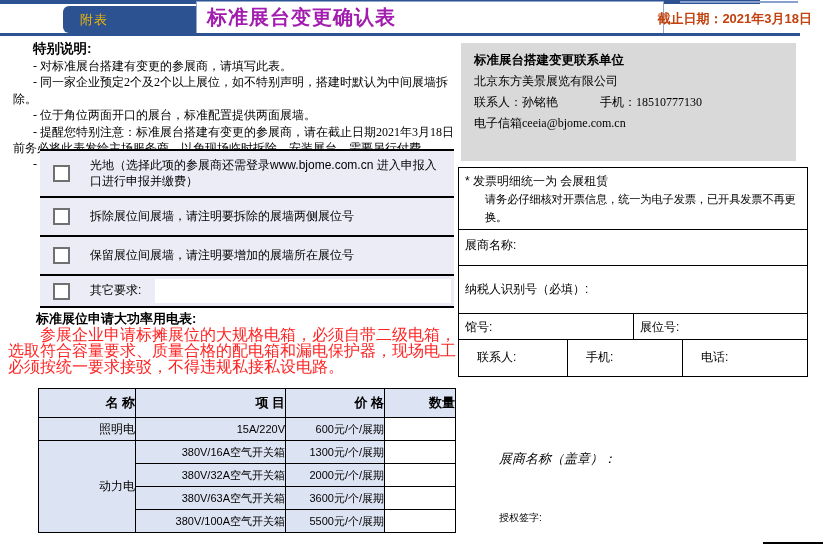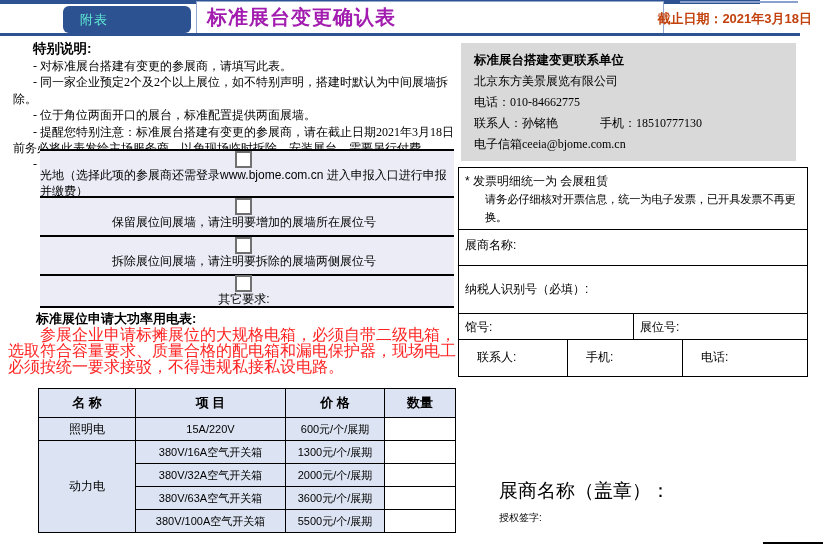--- a/index.html
+++ b/index.html
@@ -8,22 +8,22 @@
     position: relative; width: 823px; height: 546px; background: #fff;
     font-family: "Liberation Sans", "DejaVu Sans", sans-serif;
     color: #000; overflow: hidden;
   }
   .serif { font-family: "Liberation Serif", "DejaVu Serif", serif; }
 
   
   .topbar-dark  { position: absolute; left: 0; top: 0; width: 760px; height: 4px; background: #2d5291; }
   .topbar-light { position: absolute; left: 680px; top: 1px; width: 118px; height: 2px; background: #8aa0cf; }
   .header-chip {
-    position: absolute; left: 63px; top: 6px; width: 128px; height: 27px;
-    background: #2d5291; border-radius: 6px; color: #5eead4;
+    position: absolute; left: 63px; top: 6px; width: 152px; height: 27px;
+    background: #2d5291; border-radius: 6px; color: #eab308;
     font-size: 13px; line-height: 27px; padding-left: 17px; letter-spacing: 1px;
   }
   .title-box {
     position: absolute; left: 196px; top: 1px; width: 468px; height: 33px;
     background: #fff; border: 1px solid #93a6cd;
   }
   .title-box .t {
     font-size: 20px; font-weight: bold; color: #a21caf;
     line-height: 31px; padding-left: 10px; letter-spacing: 1px;
   }
@@ -33,21 +33,21 @@
   }
   .header-underline { position: absolute; left: 0; top: 33px; width: 800px; height: 3px; background: #2d5291; }
 
   
   .notes-heading { position: absolute; left: 33px; top: 40px; font-size: 13.5px; font-weight: bold; }
   .notes-list { position: absolute; left: 13px; top: 58px; width: 452px; font-size: 12px; line-height: 16.4px; }
   .notes-list .note-item { text-indent: 20px; }
 
   .cb-section { position: absolute; left: 40px; top: 149px; width: 414px; border-top: 2px solid #000; }
   .cb-row {
-    display: flex; align-items: center; background: #ebecf6; border-bottom: 2px solid #000; flex-direction: column;
+    display: flex; align-items: center; background: #ebecf6; border-bottom: 2px solid #000;
   }
   .cb-row .box {
     flex: 0 0 17px; width: 17px; height: 17px; background: #fff;
     border: 2px solid #707070; margin-left: 13px; margin-right: 20px;
   }
   .cb-row .lbl { font-size: 12px; line-height: 15.5px; padding-right: 6px; }
   .cb-row.r1 { height: 47px; }
   .cb-row.r2 { height: 39px; }
   .cb-row.r3 { height: 39px; }
   .cb-row.r4 { height: 32px; justify-content: center; }
@@ -56,21 +56,21 @@
   .power-heading { position: absolute; left: 36px; top: 310px; font-size: 13px; font-weight: bold; }
   .power-warning {
     position: absolute; left: 8px; top: 327px; width: 448px;
     color: #ff2424; font-size: 16px; line-height: 16px; text-indent: 2em;
   }
 
   table.power {
     position: absolute; left: 38px; top: 388px; width: 417px;
     border-collapse: collapse; table-layout: fixed;
   }
-  table.power th, table.power td { border: 1.5px solid #000; text-align: center; }
+  table.power th, table.power td { border: 1.5px solid #000; text-align: right; }
   table.power th { height: 29px; font-size: 13px; background: #dce3f2; font-weight: bold; }
   table.power td { height: 23px; font-size: 11px; background: #dce3f2; }
   table.power td.qty { background: #fff; }
   table.power td.name { font-size: 12px; }
 
   
   .contact-box {
     position: absolute; left: 461px; top: 43px; width: 335px; height: 118px;
     background: #d9d9d9; padding: 10px 13px 0 13px; font-size: 12px;
   }
@@ -83,21 +83,21 @@
     border-collapse: collapse; table-layout: fixed; background: #fff;
   }
   table.invoice td { border: 1.5px solid #000; font-size: 12px; padding: 3px 6px; vertical-align: top; }
   table.invoice tr.note-row td { height: 42px; line-height: 18px; padding-top: 4px; }
   table.invoice .note2 { font-size: 11.3px; letter-spacing: -0.2px; margin-left: 20px; }
   table.invoice tr.exh td { height: 36px; padding-top: 7px; }
   table.invoice tr.tax td { height: 48px; vertical-align: middle; }
   table.invoice tr.hall td { height: 25px; padding-top: 5px; }
   table.invoice tr.ctc td { height: 37px; padding-top: 9px; padding-left: 18px; }
 
-  .sig-stamp { position: absolute; left: 499px; top: 478px; font-size: 19px; }
+  .sig-stamp { position: absolute; left: 499px; top: 450px; font-size: 13px; font-style: italic; }
   .sig-sign  { position: absolute; left: 499px; top: 511px; font-size: 10px; }
   .corner-line { position: absolute; left: 763px; top: 542px; width: 60px; height: 0; border-top: 2px solid #000; }
 </style>
 </head>
 <body>
 
 <div class="page">
 
   <div class="topbar-dark"></div>
   <div class="topbar-light"></div>
@@ -115,27 +115,27 @@
     <div class="note-item">- 位于角位两面开口的展台，标准配置提供两面展墙。</div>
     <div class="note-item">- 提醒您特别注意：标准展台搭建有变更的参展商，请在截止日期2021年3月18日前务必将此表发给主场服务商。以免现场临时拆除、安装展台，需要另行付费。</div>
     <div class="note-item">- 原定标准展位要求改成光地的，需同时填写特装申报表，按特装展位管理。</div>
   </div>
 
   <div class="cb-section">
     <div class="cb-row r1">
       <div class="box"></div>
       <div class="lbl">光地（选择此项的参展商还需登录www.bjome.com.cn 进入申报入口进行申报并缴费）</div>
     </div>
+    <div class="cb-row r3">
+      <div class="box"></div>
+      <div class="lbl">拆除展位间展墙，请注明要拆除的展墙两侧展位号</div>
+    </div>
     <div class="cb-row r2">
       <div class="box"></div>
       <div class="lbl">保留展位间展墙，请注明要增加的展墙所在展位号</div>
-    </div>
-    <div class="cb-row r3">
-      <div class="box"></div>
-      <div class="lbl">拆除展位间展墙，请注明要拆除的展墙两侧展位号</div>
     </div>
     <div class="cb-row r4">
       <div class="box"></div>
       <div class="lbl">其它要求:</div>
       <div class="free-input"></div>
     </div>
   </div>
 
   <div class="power-heading">标准展位申请大功率用电表:</div>
   <div class="power-warning serif">参展企业申请标摊展位的大规格电箱，必须自带二级电箱，选取符合容量要求、质量合格的配电箱和漏电保护器，现场电工必须按统一要求接驳，不得违规私接私设电路。</div>
@@ -182,21 +182,20 @@
         <td>380V/100A空气开关箱</td>
         <td>5500元/个/展期</td>
         <td class="qty"></td>
       </tr>
     </tbody>
   </table>
 
   <div class="contact-box">
     <div class="row hd">标准展台搭建变更联系单位</div>
     <div class="row serif">北京东方美景展览有限公司</div>
-    <div class="row serif">电话：010-84662775</div>
     <div class="row serif pair">
       <span>联系人：孙铭艳</span><span class="second">手机：18510777130</span>
     </div>
     <div class="row serif">电子信箱ceeia@bjome.com.cn</div>
   </div>
 
   <table class="invoice">
     <colgroup>
         <col style="width:109px">
         <col style="width:66px">

